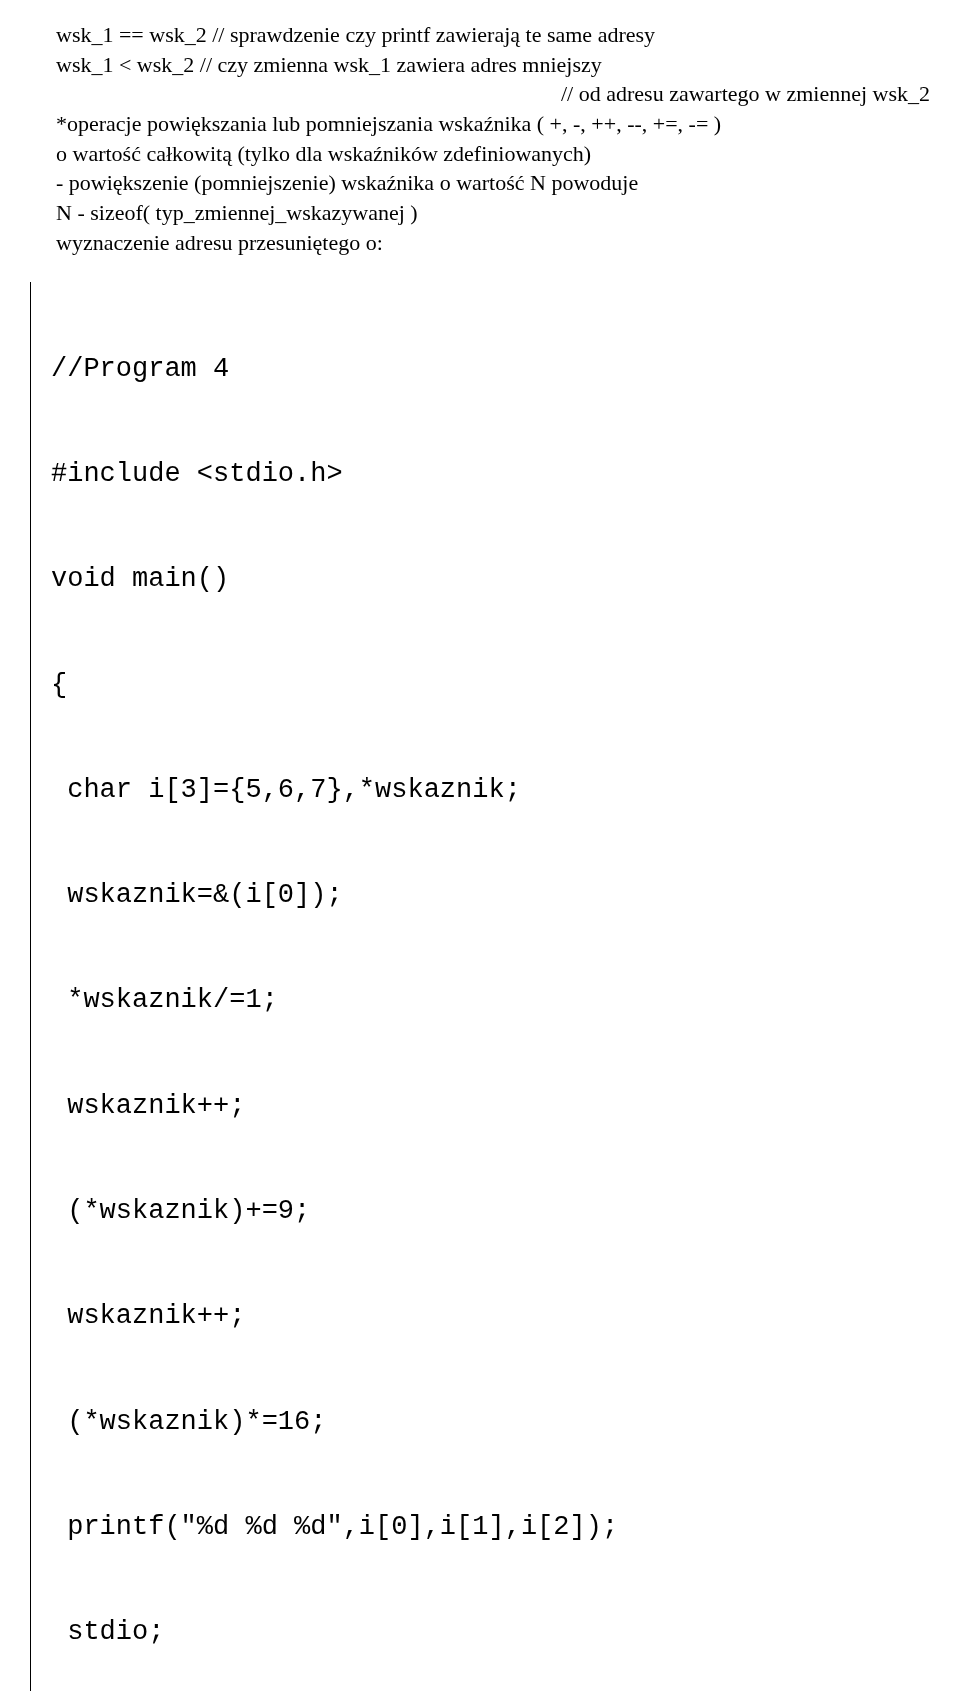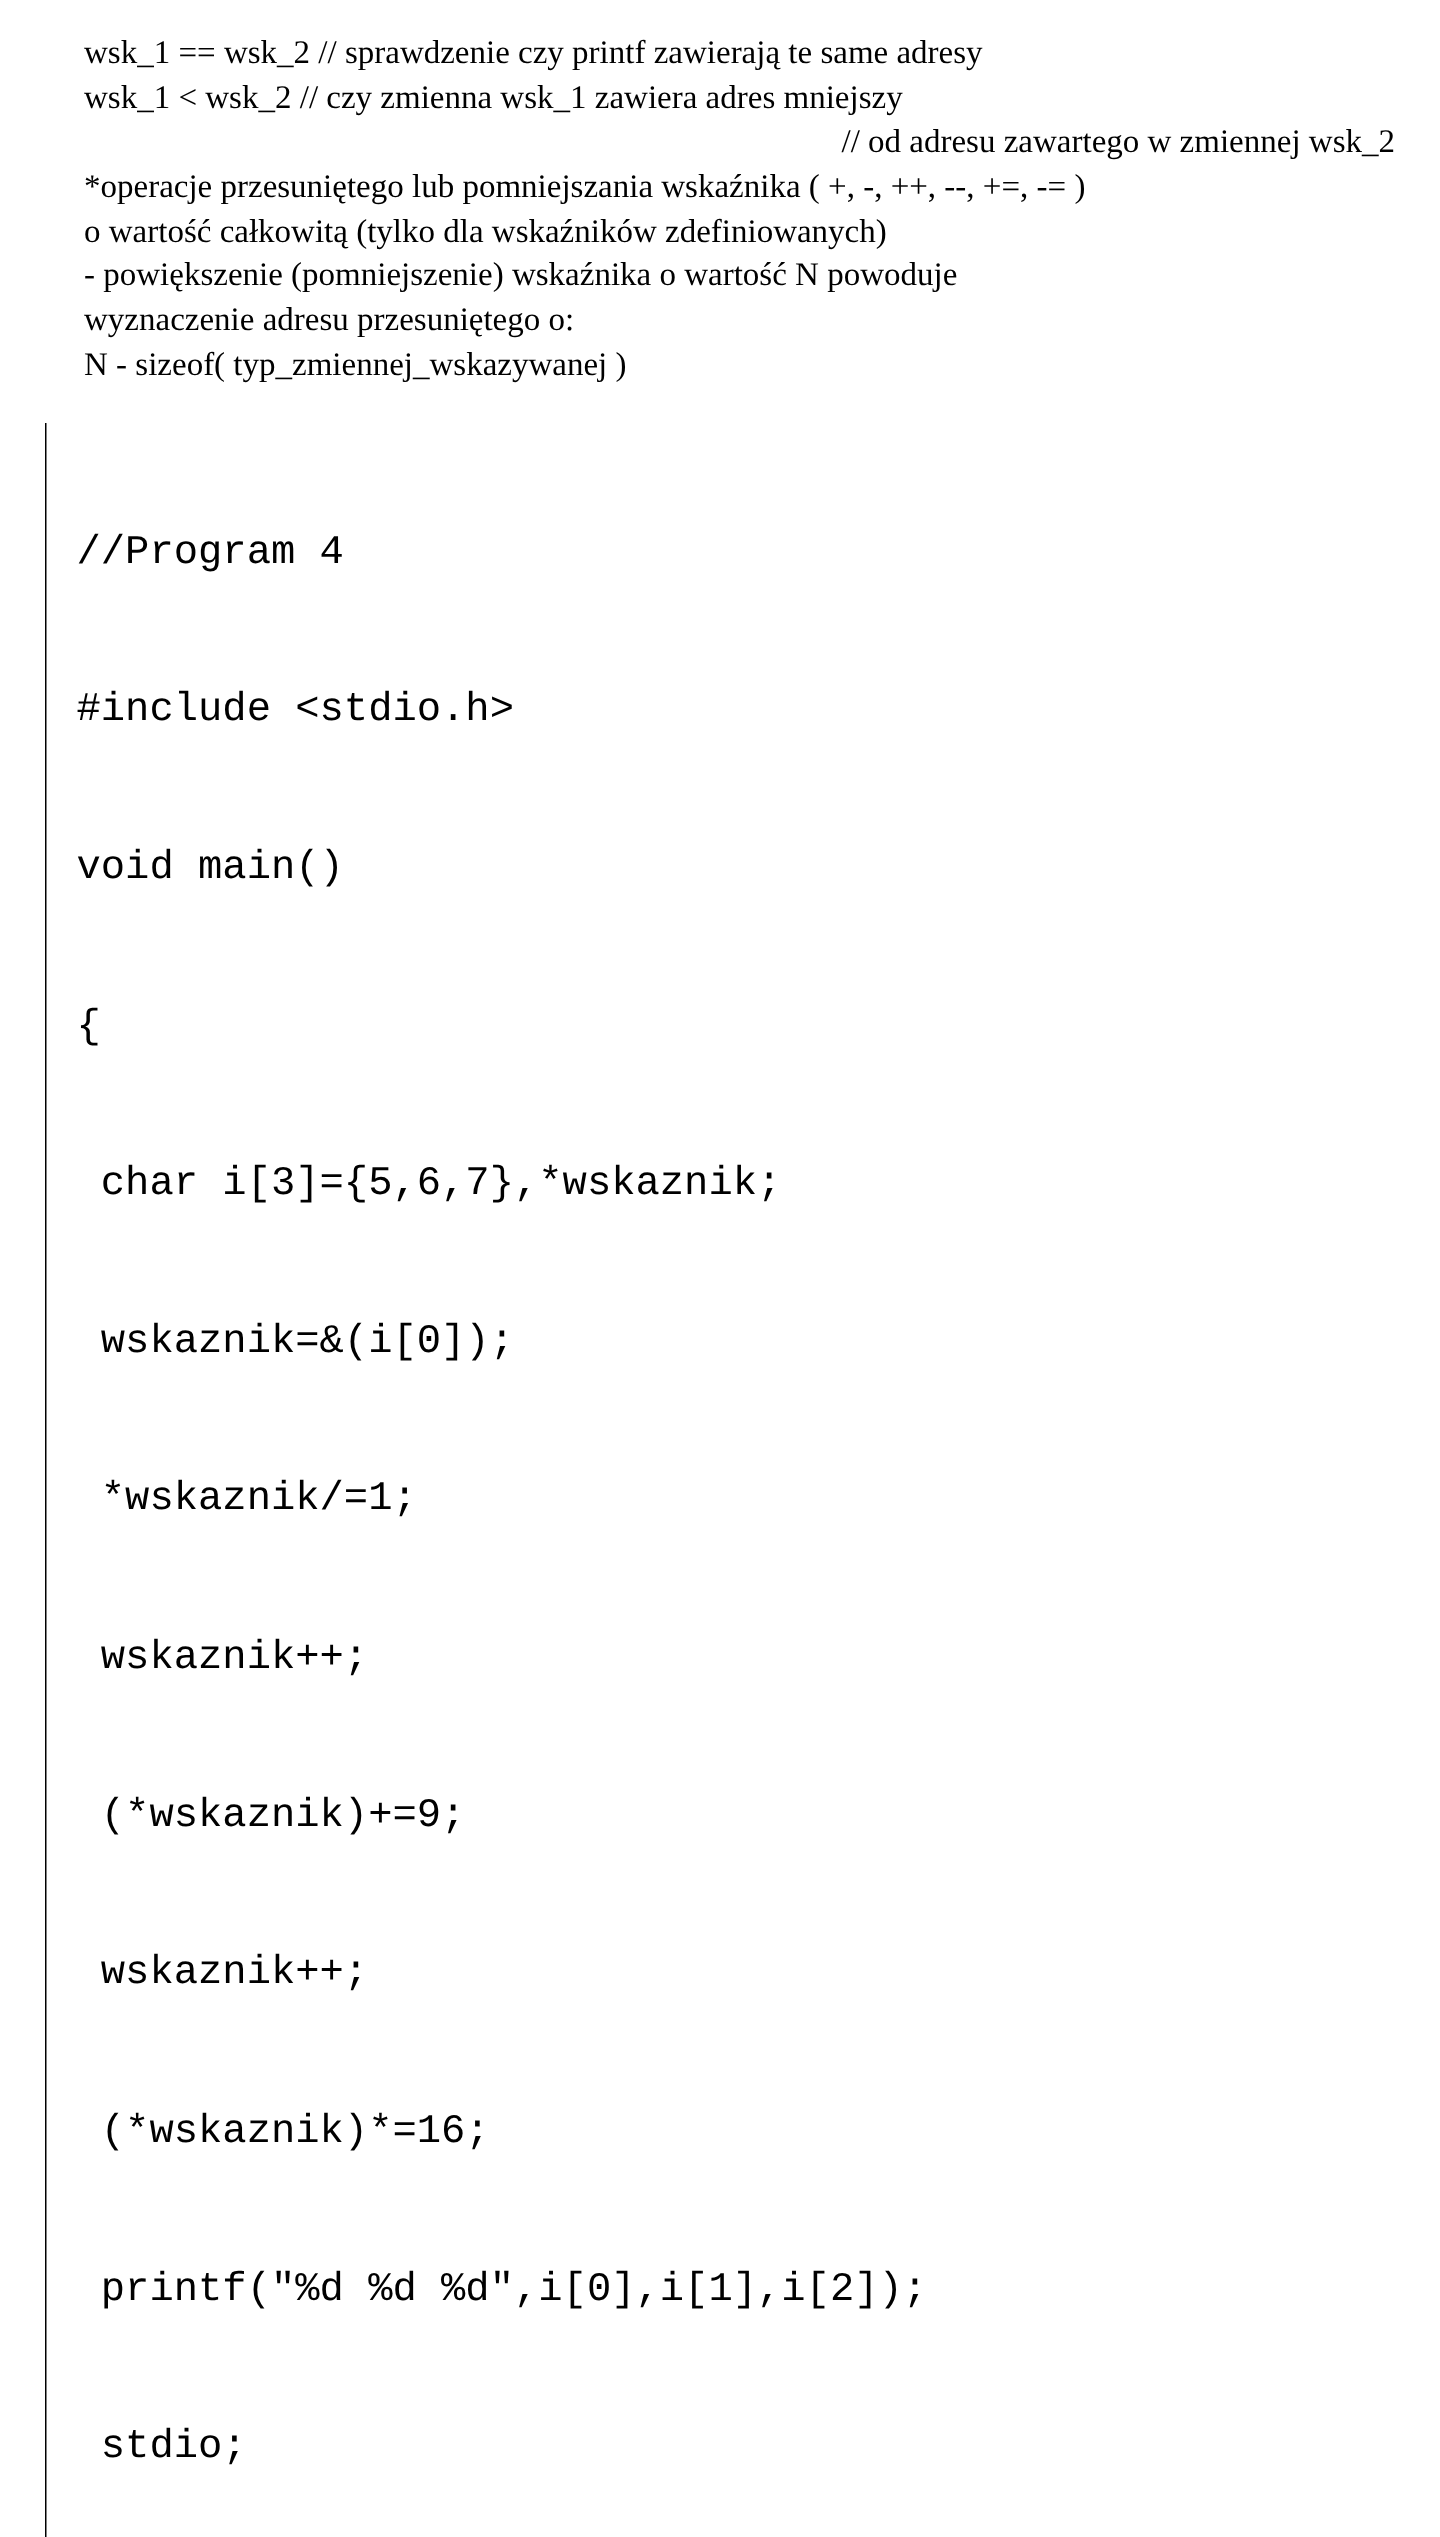--- a/index.html
+++ b/index.html
@@ -38,25 +38,25 @@
     }
   </style>
 </head>
 <body>
 
 <div>
 
   <div class="indent-1">wsk_1 == wsk_2 // sprawdzenie czy printf zawierają te same adresy</div>
   <div class="indent-1">wsk_1 &lt; wsk_2   // czy zmienna wsk_1 zawiera adres mniejszy</div>
   <div class="indent-2">// od adresu zawartego w zmiennej wsk_2</div>
-  <div class="indent-1">*operacje przesuniętego lub pomniejszania wskaźnika ( +, -, ++, --, +=, -= )</div>
+  <div class="indent-1">*operacje powiększania lub pomniejszania wskaźnika ( +, -, ++, --, +=, -= )</div>
   <div class="indent-1">o wartość całkowitą (tylko dla wskaźników zdefiniowanych)</div>
   <div class="indent-1">- powiększenie (pomniejszenie) wskaźnika o wartość N powoduje</div>
+  <div class="indent-1">N - sizeof( typ_zmiennej_wskazywanej )</div>
   <div class="indent-1">wyznaczenie adresu przesuniętego o:</div>
-  <div class="indent-1">N - sizeof( typ_zmiennej_wskazywanej )</div>
 
   <div class="code-block">
     <span class="block">//Program 4</span>
     <span class="block">#include &lt;stdio.h&gt;</span>
     <span class="block">void main()</span>
     <span class="block">{</span>
     <span class="block"> char i[3]={5,6,7},*wskaznik;</span>
     <span class="block"> wskaznik=&amp;(i[0]);</span>
     <span class="block"> *wskaznik/=1;</span>
     <span class="block"> wskaznik++;</span>

